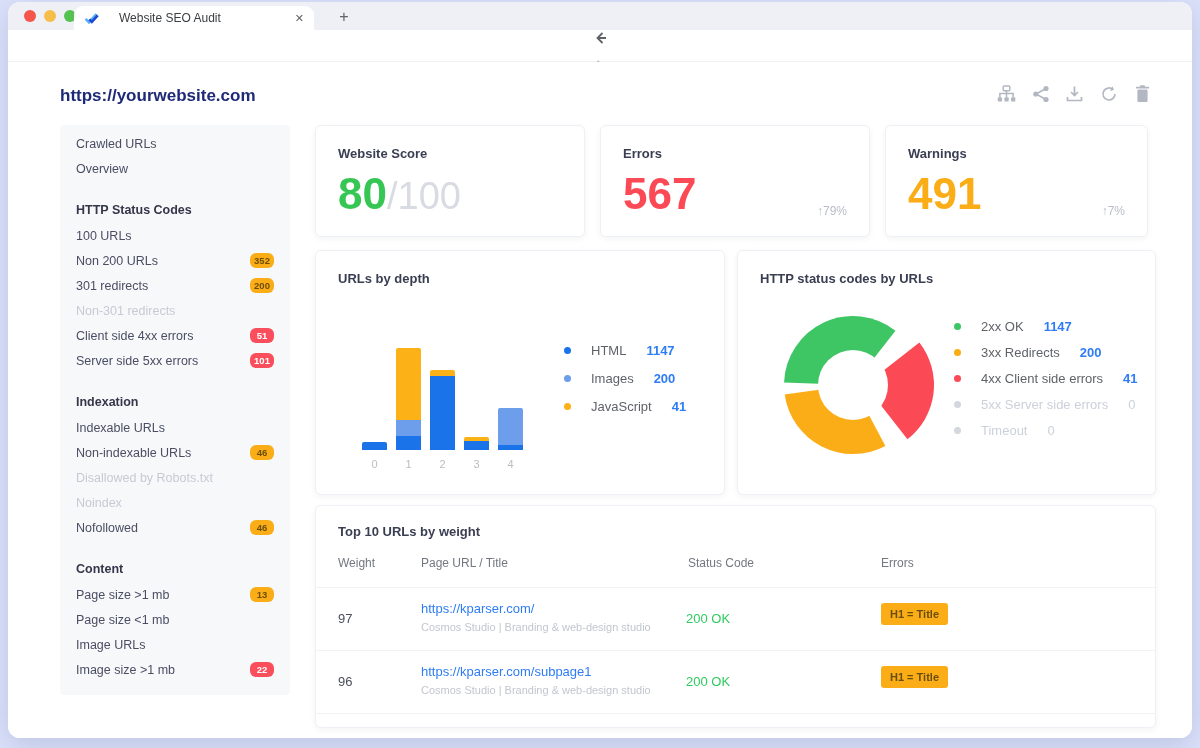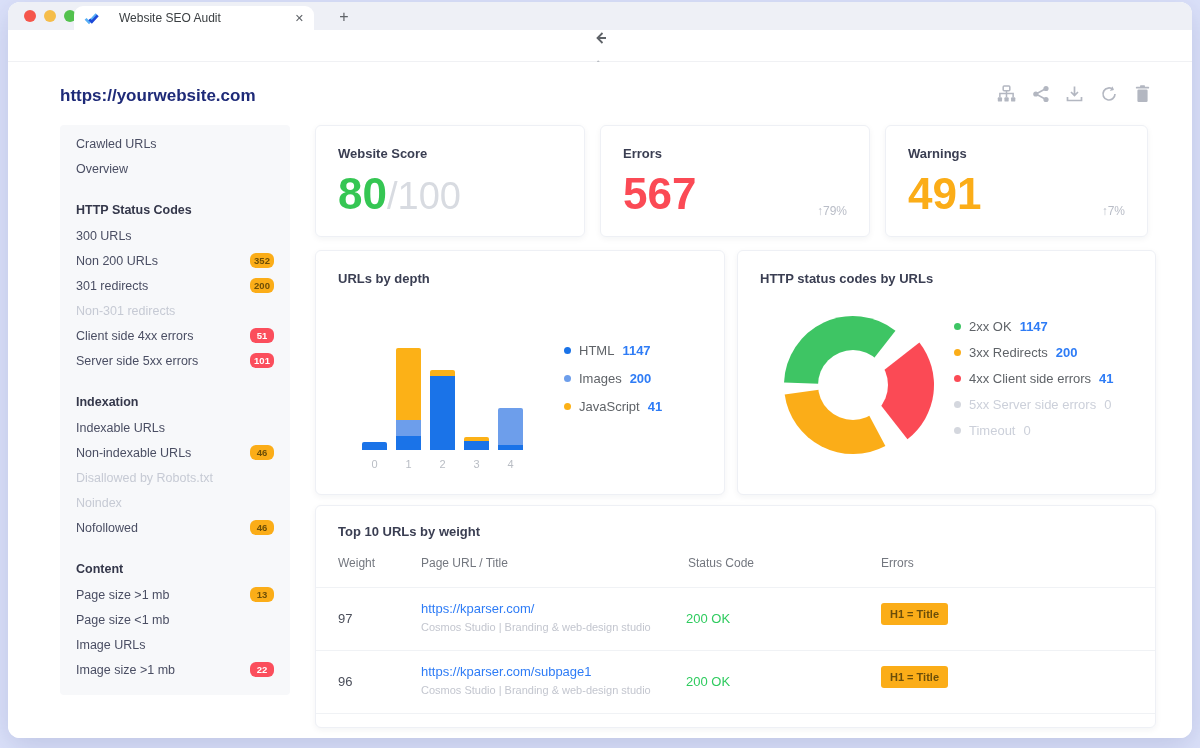--- a/index.html
+++ b/index.html
@@ -59,21 +59,21 @@
   .c-green { color:#35c653; } .c-red { color:#fb4a55; } .c-orange { color:#fbad18; }
 
   
   .bars { position:absolute; left:46px; bottom:44px; display:flex; align-items:flex-end; gap:9px; height:104px; }
   .bar-col { width:25px; display:flex; flex-direction:column; justify-content:flex-end; }
   .bar-seg:first-child { border-radius:2px 2px 0 0; }
   .bar-labels { position:absolute; left:46px; bottom:24px; display:flex; gap:9px; }
   .bar-labels span { width:25px; text-align:center; font-size:11px; color:#b9bdc4; }
 
   .legend { position:absolute; display:flex; flex-direction:column; }
-  .leg-row { display:flex; align-items:center; gap:8px; }
+  .leg-row { display:flex; align-items:center; gap:20px; }
   .leg-dot { width:7px; height:7px; border-radius:50%; flex:none; }
   .leg-label { font-size:13px; color:#5f6368; }
   .leg-value { font-size:13px; font-weight:bold; color:#2e7cf6; }
   .leg-row.disabled .leg-label, .leg-row.disabled .leg-value { color:#ccd0da; font-weight:normal; }
   .legend.bar-legend { left:248px; top:92px; gap:13px; }
   .legend.donut-legend { left:216px; top:68px; gap:11px; }
 
   
   .tbl-head { position:absolute; left:0; top:50px; width:100%; height:31px;text-decoration:underline; }
   .tbl-head span { position:absolute; font-size:12px; color:#73777f; }
@@ -196,21 +196,21 @@
             <div class="sb-item">
               <span class="lbl">Crawled URLs</span>
             </div>
             <div class="sb-item">
               <span class="lbl">Overview</span>
             </div>
           </div>
           <div class="sb-group">
             <div class="sb-header">HTTP Status Codes</div>
             <div class="sb-item">
-              <span class="lbl">300 URLs</span>
+              <span class="lbl">100 URLs</span>
             </div>
             <div class="sb-item">
               <span class="lbl">Non 200 URLs</span>
               <span class="badge yellow">352</span>
             </div>
             <div class="sb-item">
               <span class="lbl">301 redirects</span>
               <span class="badge yellow">200</span>
             </div>
             <div class="sb-item disabled">

